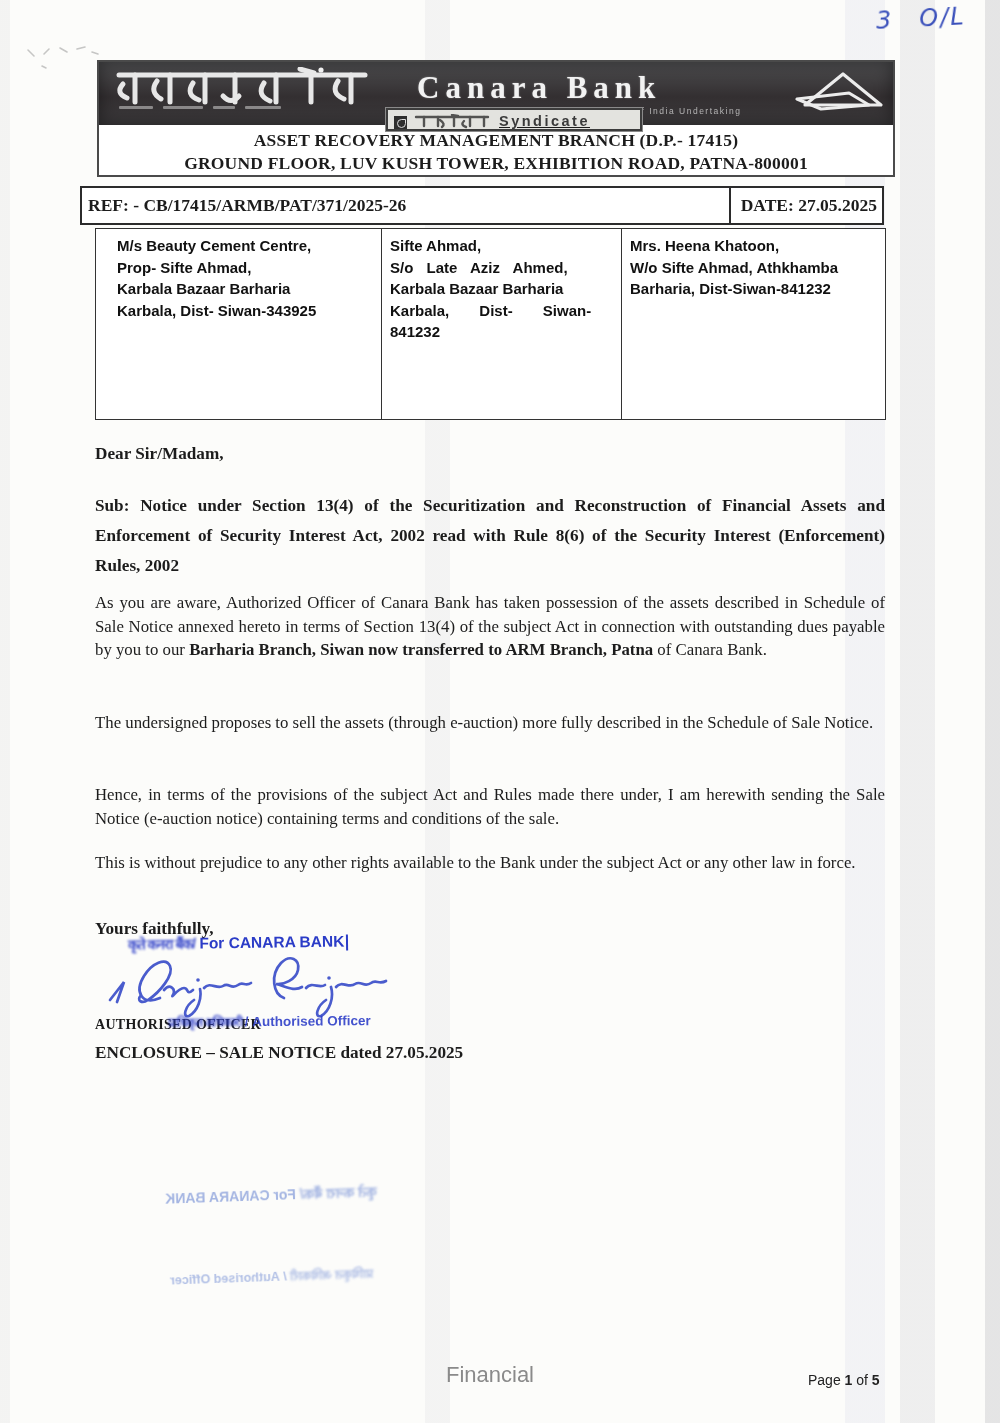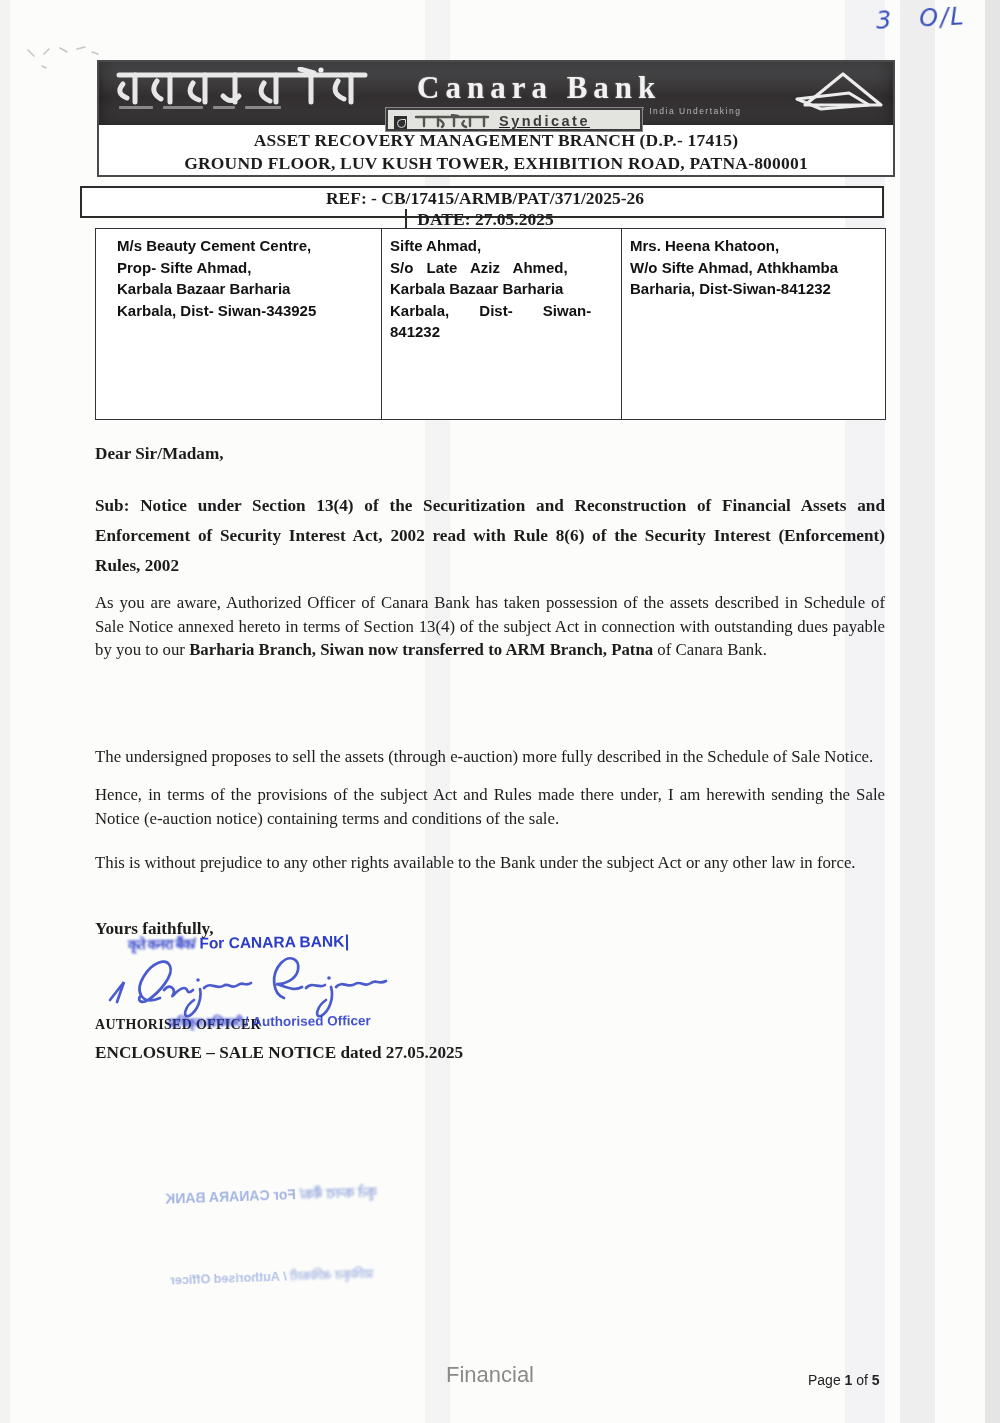--- a/index.html
+++ b/index.html
@@ -36,40 +36,40 @@
   .syndicate{position:absolute;top:46px;left:287px;width:256px;height:23px;background:#e3e3df;
     border:2px solid #3c3c3c;box-sizing:border-box;display:flex;align-items:flex-end;gap:7px;padding:0 6px;
     box-shadow:0 0 0 1px #8a8a8a;text-decoration:underline;}
   .syn-icon{width:13px;height:13px;background:#2e2e2e;flex:0 0 auto;position:relative;}
   .syn-icon:after{content:"";position:absolute;left:3px;top:3px;width:7px;height:7px;border:1.5px solid #ddd;border-radius:50% 0 50% 50%;}
   .syn-en{font-family:"Liberation Sans", sans-serif;font-weight:bold;color:#3a3a3a;font-size:14.5px;letter-spacing:2.5px;filter:blur(.25px);}
   .branch1{position:absolute;top:68px;left:0;right:0;text-align:center;font-weight:bold;font-size:17.5px;letter-spacing:.2px;}
   .branch2{position:absolute;top:91px;left:0;right:0;text-align:center;font-weight:bold;font-size:17.5px;letter-spacing:.2px;}
 
   
-  .ref-bar{top:186px;left:80px;width:804px;height:32px;border:2px solid #2b2b2b;box-sizing:border-box;
-    display:flex;align-items:center;justify-content:space-between;background:#fff;font-weight:bold;font-size:17.5px;flex-direction:column;}
+  .ref-bar{top:186px;left:80px;width:804px;height:39px;border:2px solid #2b2b2b;box-sizing:border-box;
+    display:flex;align-items:center;justify-content:space-between;background:#fff;font-weight:bold;font-size:17.5px;}
   .ref-left{padding-left:6px;}
   .ref-right{padding:0 5px 0 10px;border-left:2px solid #2b2b2b;height:100%;display:flex;align-items:center;}
 
   
   .addr-table{top:228px;left:95px;width:791px;height:192px;border:1.5px solid #333;box-sizing:border-box;
     display:grid;grid-template-columns:273px 240px 278px;background:#fff;padding-left:13px;}
   .addr-cell{border-right:1.5px solid #333;padding:6px 8px;box-sizing:border-box;
     font-family:"Liberation Sans", sans-serif;font-weight:bold;font-size:15px;line-height:21.5px;color:#111;}
   .addr-cell:last-child{border-right:none;}
   .ws1{word-spacing:9px;}
   .ws2{word-spacing:26px;}
 
   
   .bodyblock{left:95px;width:790px;font-size:16.8px;line-height:23.5px;text-align:justify;}
   .salutation{top:442px;font-weight:bold;font-size:17.2px;}
   .subject{top:491px;font-weight:bold;font-size:17.2px;line-height:30px;}
   .p1{top:591px;}
-  .p2{top:745px;}
+  .p2{top:711px;}
   .p3{top:783px;}
   .p4{top:851px;}
   .boldspan{font-weight:bold;}
 
   
   .closing{top:919px;left:95px;font-weight:bold;font-size:17.2px;}
   .stamp{color:#2b3cc7;font-family:"Liberation Sans", sans-serif;font-weight:bold;white-space:nowrap;}
   .stamp-top{top:933px;left:128px;font-size:15.5px;transform:rotate(-.8deg);}
   .stamp-top .hindi{filter:blur(1.1px);opacity:.9;font-size:14px;letter-spacing:-1px;}
   .stamp-top .bar{display:inline-block;width:2px;height:16px;background:#2b3cc7;vertical-align:middle;margin-left:2px;}

